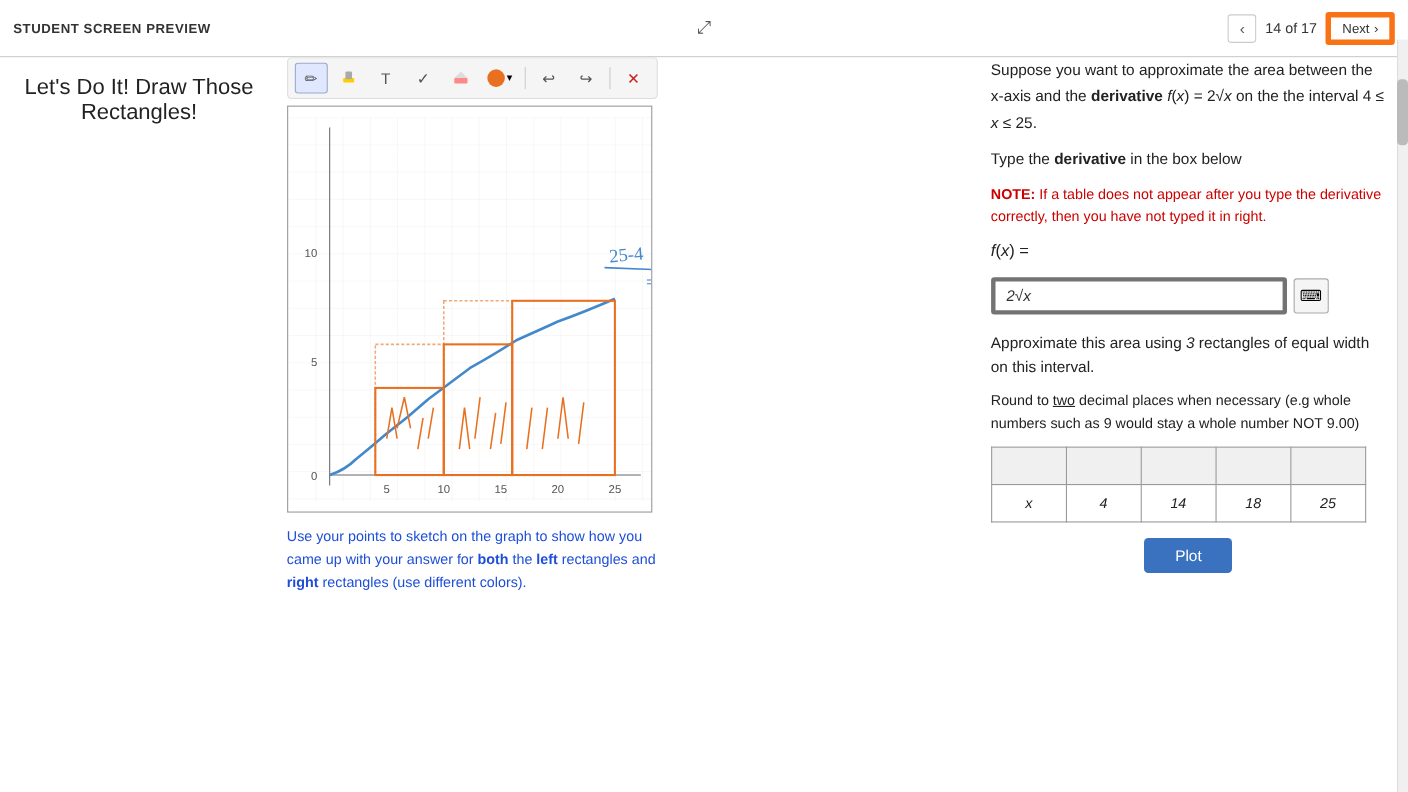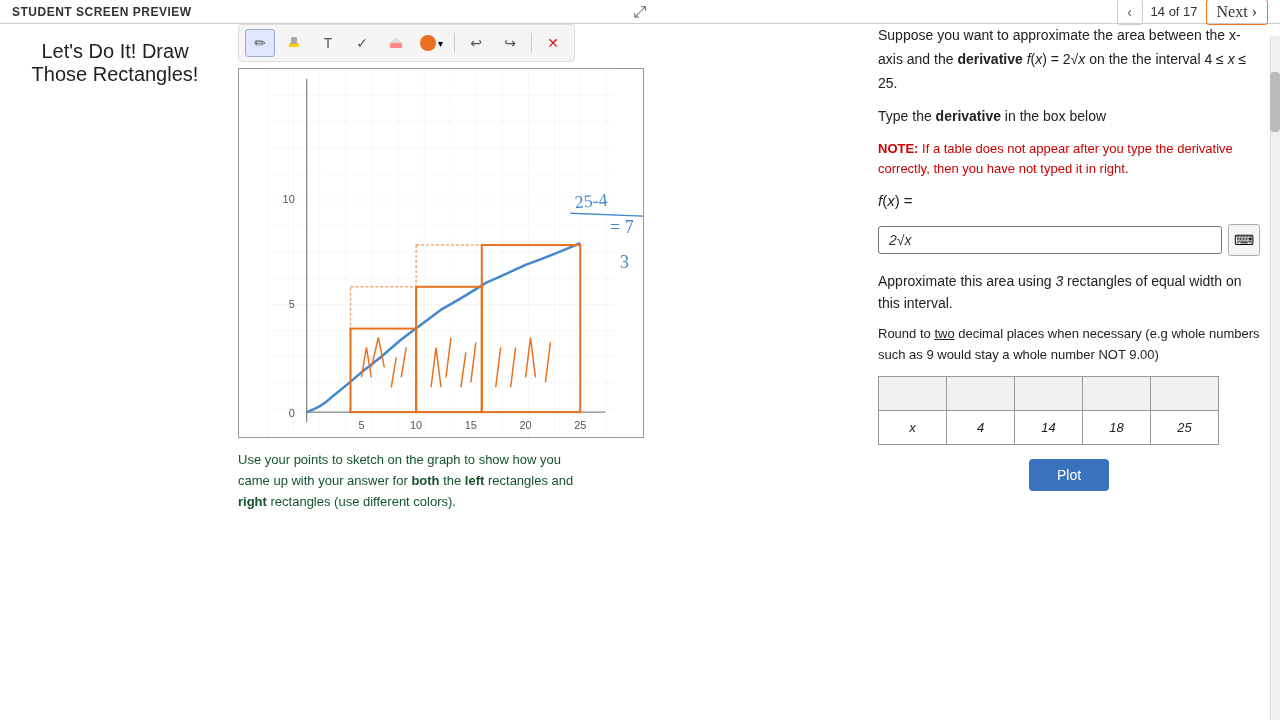--- a/index.html
+++ b/index.html
@@ -12,21 +12,21 @@
       overflow: hidden;
     }
 
     
     .header {
       display: flex;
       align-items: center;
       justify-content: space-between;
       padding: 4px 12px;
       border-bottom: 1px solid #ccc;
-      height: 24px;
+      height: 52px;
       background: #fff;
     }
     .header-title {
       font-size: 12px;
       font-weight: bold;
       color: #333;
       letter-spacing: 0.5px;
     }
     .header-center {
       position: absolute;
@@ -55,30 +55,29 @@
       align-items: center;
       justify-content: center;
       color: #555;
     }
     .nav-page {
       font-size: 13px;
       color: #333;
     }
     .nav-next {
       background: none;
-      border: 1px solid #f97316;
+      border: 5px solid #f97316;
       border-radius: 3px;
       padding: 3px 10px;
       cursor: pointer;
-      font-size: 16px;
+      font-size: 12px;
       color: #333;
       display: flex;
       align-items: center;
       gap: 4px;
-      font-family: Liberation Serif, serif;
     }
 
     
     .main-content {
       display: flex;
       flex-direction: row;
       height: calc(720px - 36px);
       overflow-y: auto;
       padding: 0;
       margin-left: 12px;
@@ -152,38 +151,38 @@
     .tool-separator {
       width: 1px;
       height: 20px;
       background: #ccc;
       margin: 0 2px;
     }
 
     
     .graph-area {
       border: 1px solid #999;
-      width: 406px;
+      width: 332px;
       height: 370px;
       position: relative;
       background: #fff;
       overflow: hidden;
     }
 
     .graph-canvas {
       width: 100%;
       height: 100%;
     }
 
     
     .annotation-text {
       margin-top: 12px;
       font-size: 13px;
       line-height: 1.6;
-      color: #14532d;
+      color: #1d4ed8;
       max-width: 350px;
     }
 
     
     .right-panel {
       flex: 1;
       font-size: 14px;
       line-height: 1.7;
       color: #222;
     }
@@ -213,25 +212,25 @@
     }
 
     .input-row {
       display: flex;
       align-items: center;
       gap: 6px;
       margin-bottom: 14px;
     }
 
     .math-input {
-      border: 1px solid #737373;
+      border: 4px solid #737373;
       border-radius: 3px;
       padding: 5px 10px;
       font-size: 14px;
-      width: 344px;
+      width: 269px;
       font-style: italic;
       color: #333;
     }
 
     .keyboard-icon-btn {
       border: 1px solid #aaa;
       border-radius: 3px;
       background: #f5f5f5;
       width: 32px;
       height: 32px;

